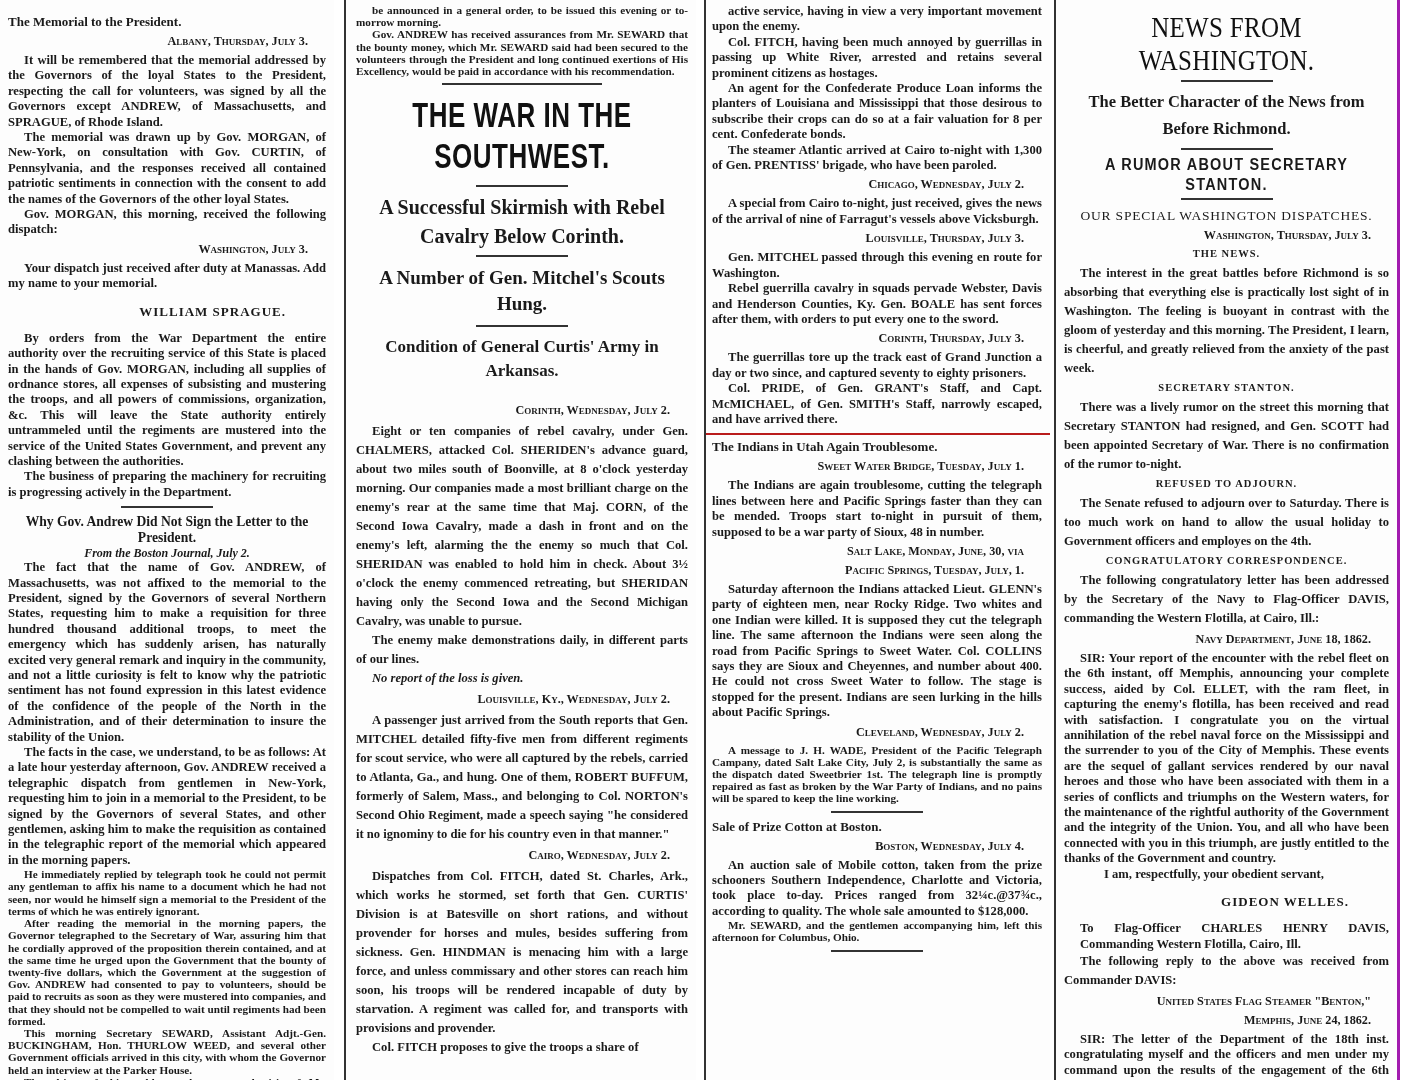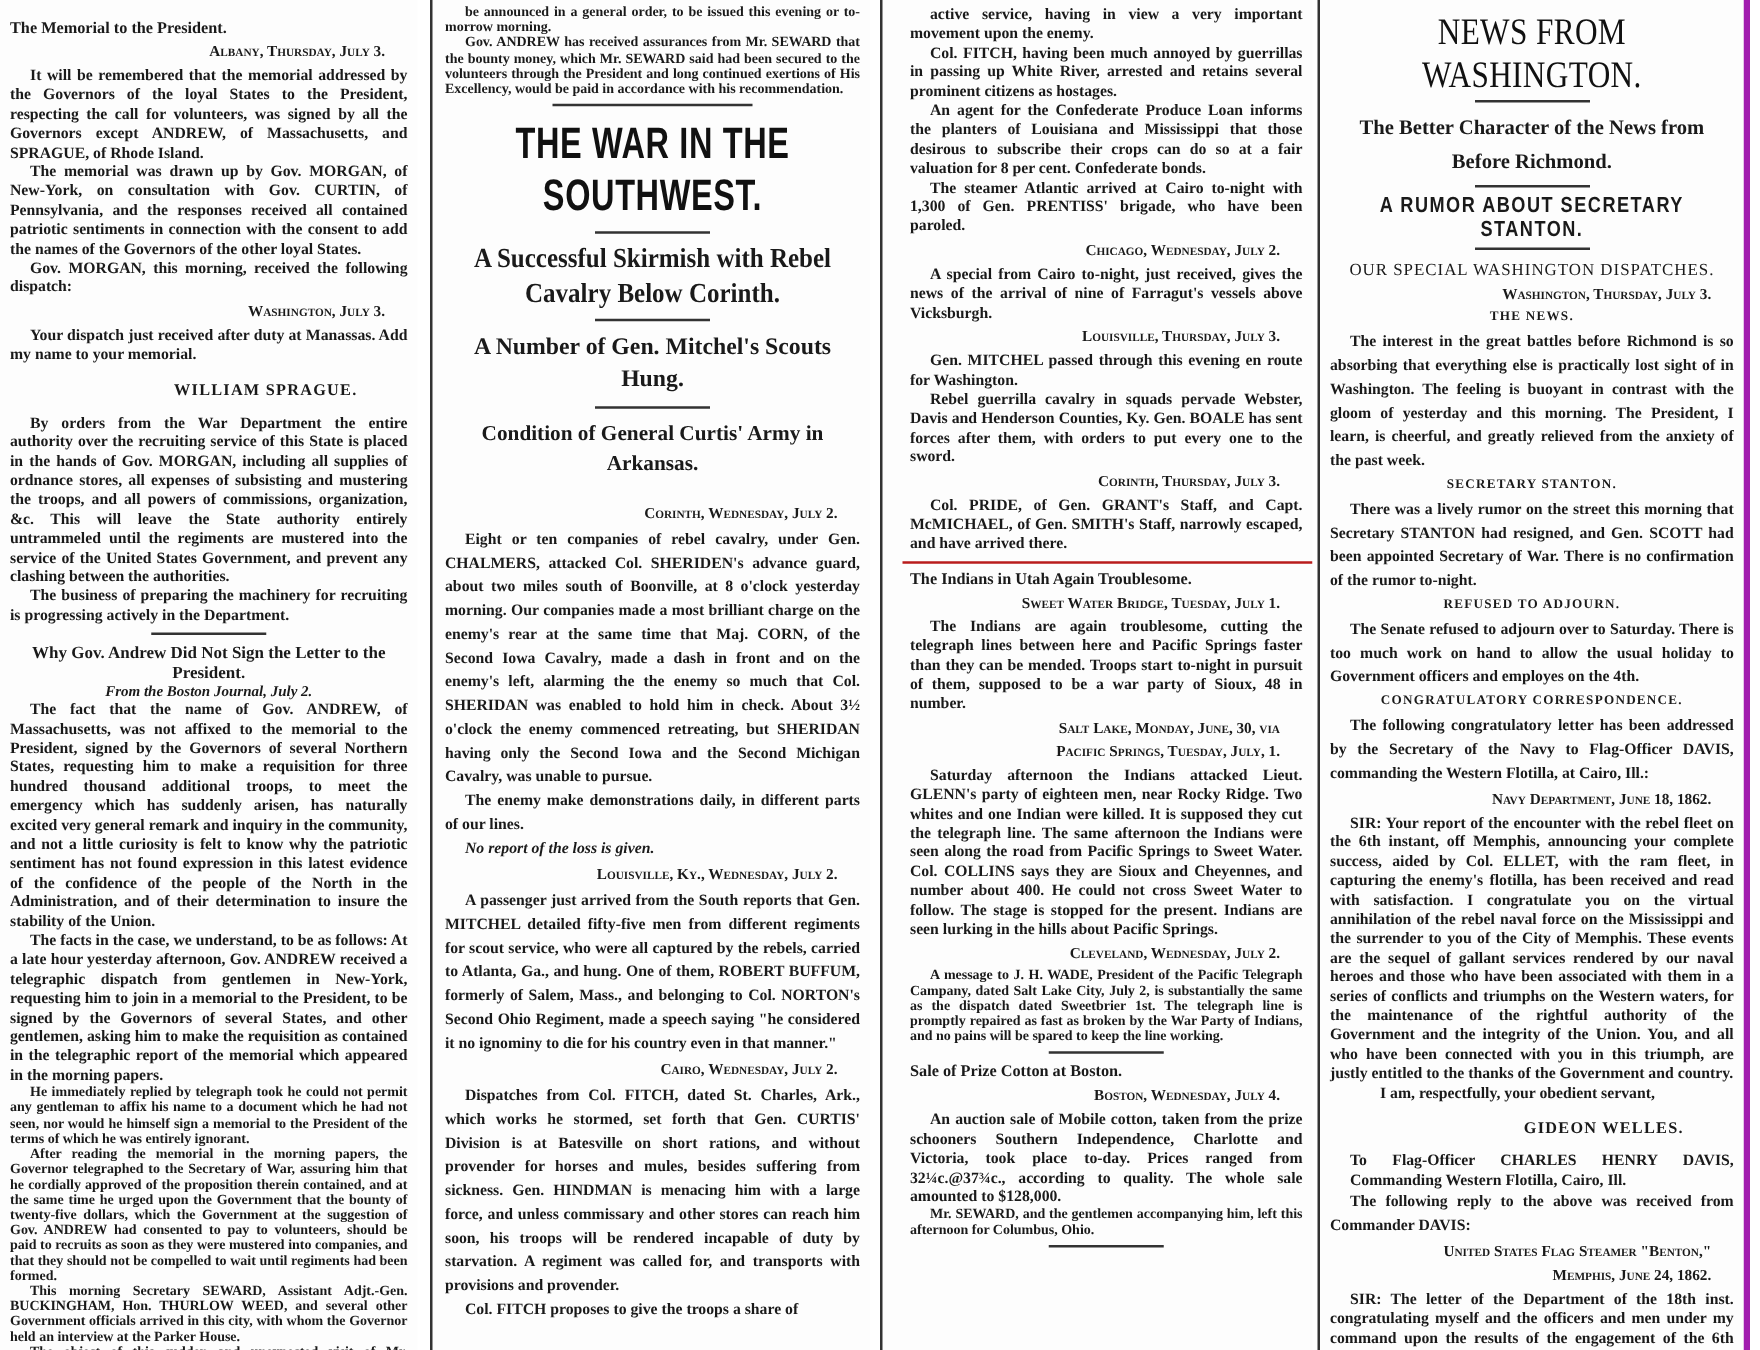--- a/index.html
+++ b/index.html
@@ -9,22 +9,22 @@
     font-family:"Liberation Serif","DejaVu Serif",serif;
     color:#1a1a1a;
     position:relative;
   }
   .col {
     position:absolute; top:0; height:1080px; box-sizing:border-box;
     background:#fdfdfd; overflow:hidden;
   }
   #c1 { left:0; width:334px; padding:14px 8px 0 8px; }
   #c2 { left:344px; width:352px; padding:4px 8px 0 10px; border-left:2px solid #333; }
-  #c3 { left:704px; width:346px; padding:4px 8px 0 22px; border-left:2px solid #333; }
-  #c4 { left:1054px; width:346px; padding:6px 8px 0 8px; border-left:2px solid #333; border-right:5px solid #a21caf; }
+  #c3 { left:704px; width:346px; padding:4px 8px 0 6px; border-left:2px solid #333; }
+  #c4 { left:1054px; width:346px; padding:6px 8px 0 8px; border-left:2px solid #333; border-right:3px solid #a21caf; }
   p { margin:0; text-align:justify; text-indent:16px; font-size:12.6px; line-height:15.4px; font-weight:bold; }
   p.small { font-size:11.2px; line-height:12.2px; }
   .dateline { text-align:right; font-size:12.2px; line-height:15px; font-weight:bold; margin:4px; padding-right:14px; font-variant:small-caps; }
   .hd1 { font-weight:bold; font-size:13px; line-height:16px; margin:0; }
   .hd1b { text-align:center; font-weight:bold; font-size:13.6px; line-height:16px; margin:4px 0 0 0; }
   .italic-src { text-align:center; font-style:italic; font-weight:bold; font-size:12px; line-height:14px; margin:0; }
   .sig { text-align:right; font-weight:bold; font-size:13px; padding-right:28px; margin:12px; line-height:15px; letter-spacing:1px; }
   .rule { width:92px; height:2px; background:#333; margin:6px auto; }
   .rule.long { width:160px; }
   .banner { font-family:"Liberation Sans","DejaVu Sans",sans-serif; font-weight:bold; text-align:center; font-size:26px; letter-spacing:0.5px; transform:scaleY(1.35); margin:20px 0 18px 0; color:#111; }
@@ -90,20 +90,21 @@
   <p>active service, having in view a very important movement upon the enemy.</p>
   <p>Col. FITCH, having been much annoyed by guerrillas in passing up White River, arrested and retains several prominent citizens as hostages.</p>
   <p>An agent for the Confederate Produce Loan informs the planters of Louisiana and Mississippi that those desirous to subscribe their crops can do so at a fair valuation for 8 per cent. Confederate bonds.</p>
   <p>The steamer Atlantic arrived at Cairo to-night with 1,300 of Gen. PRENTISS' brigade, who have been paroled.</p>
   <div class="dateline">Chicago, Wednesday, July 2.</div>
   <p>A special from Cairo to-night, just received, gives the news of the arrival of nine of Farragut's vessels above Vicksburgh.</p>
   <div class="dateline">Louisville, Thursday, July 3.</div>
   <p>Gen. MITCHEL passed through this evening en route for Washington.</p>
   <p>Rebel guerrilla cavalry in squads pervade Webster, Davis and Henderson Counties, Ky. Gen. BOALE has sent forces after them, with orders to put every one to the sword.</p>
   <div class="dateline">Corinth, Thursday, July 3.</div>
+  <p>The guerrillas tore up the track east of Grand Junction a day or two since, and captured seventy to eighty prisoners.</p>
   <p>Col. PRIDE, of Gen. GRANT's Staff, and Capt. McMICHAEL, of Gen. SMITH's Staff, narrowly escaped, and have arrived there.</p>
   <div class="box">
     <div class="hd1">The Indians in Utah Again Troublesome.</div>
     <div class="dateline">Sweet Water Bridge, Tuesday, July 1.</div>
     <p>The Indians are again troublesome, cutting the telegraph lines between here and Pacific Springs faster than they can be mended. Troops start to-night in pursuit of them, supposed to be a war party of Sioux, 48 in number.</p>
     <div class="dateline">Salt Lake, Monday, June, 30, via</div>
     <div class="dateline">Pacific Springs, Tuesday, July, 1.</div>
     <p>Saturday afternoon the Indians attacked Lieut. GLENN's party of eighteen men, near Rocky Ridge. Two whites and one Indian were killed. It is supposed they cut the telegraph line. The same afternoon the Indians were seen along the road from Pacific Springs to Sweet Water. Col. COLLINS says they are Sioux and Cheyennes, and number about 400. He could not cross Sweet Water to follow. The stage is stopped for the present. Indians are seen lurking in the hills about Pacific Springs.</p>
     <div class="dateline">Cleveland, Wednesday, July 2.</div>
     <p class="small">A message to J. H. WADE, President of the Pacific Telegraph Campany, dated Salt Lake City, July 2, is substantially the same as the dispatch dated Sweetbrier 1st. The telegraph line is promptly repaired as fast as broken by the War Party of Indians, and no pains will be spared to keep the line working.</p>

